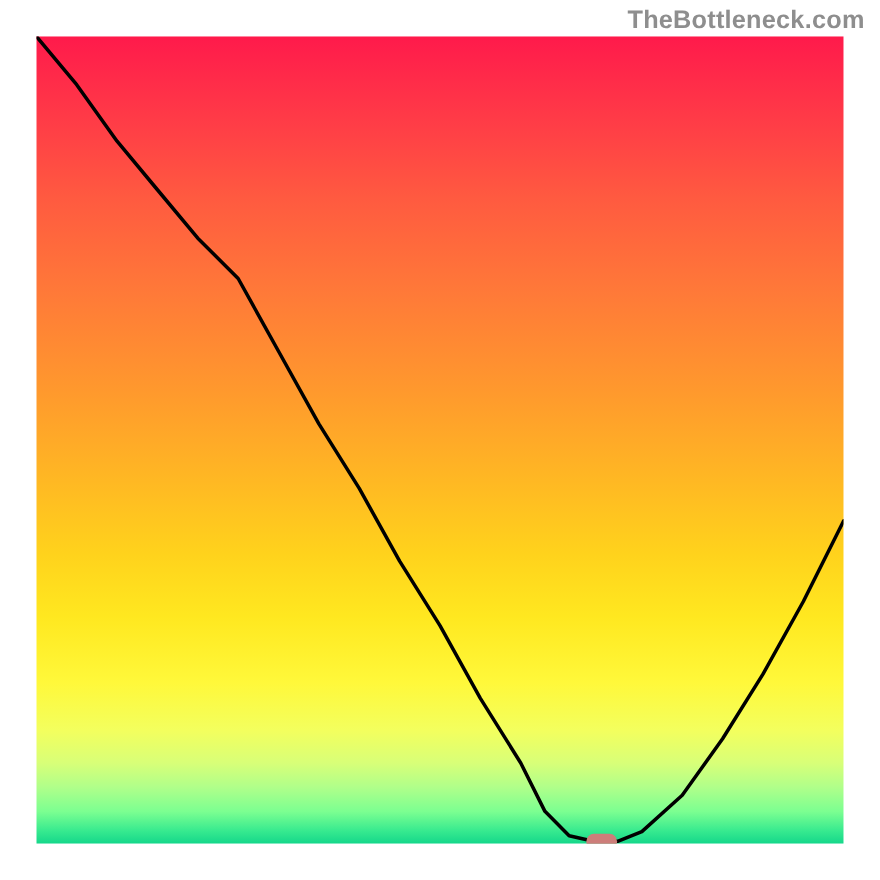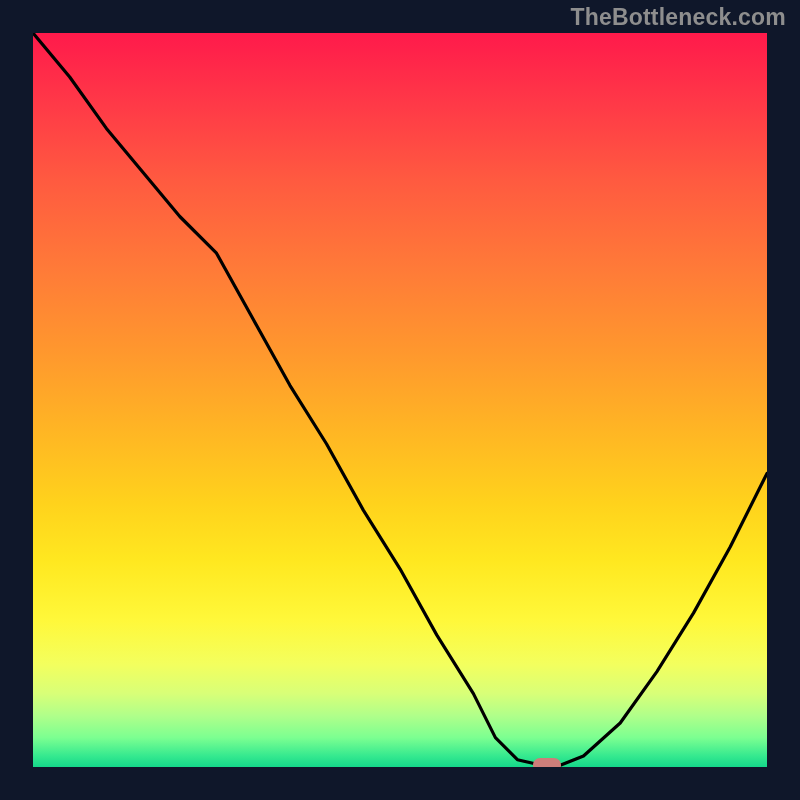--- a/index.html
+++ b/index.html
@@ -7,21 +7,21 @@
     padding: 0;
     width: 800px;
     height: 800px;
     background: #000;
     overflow: hidden;
   }
   .frame {
     position: relative;
     width: 800px;
     height: 800px;
-    background: #0f172a;
+    background: #ffffff;
   }
   .plot {
     position: absolute;
     left: 33px;
     top: 33px;
     width: 734px;
     height: 734px;
     overflow: hidden;
   }
   .gradient-fill {

